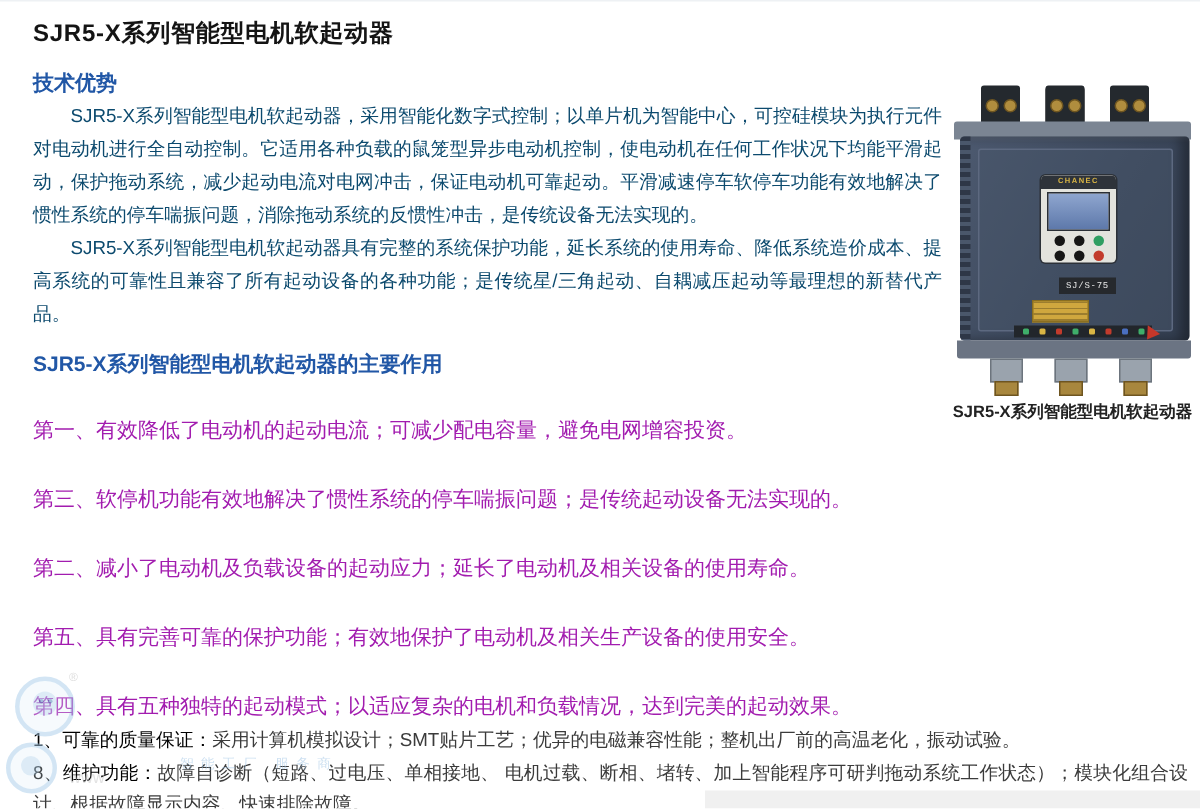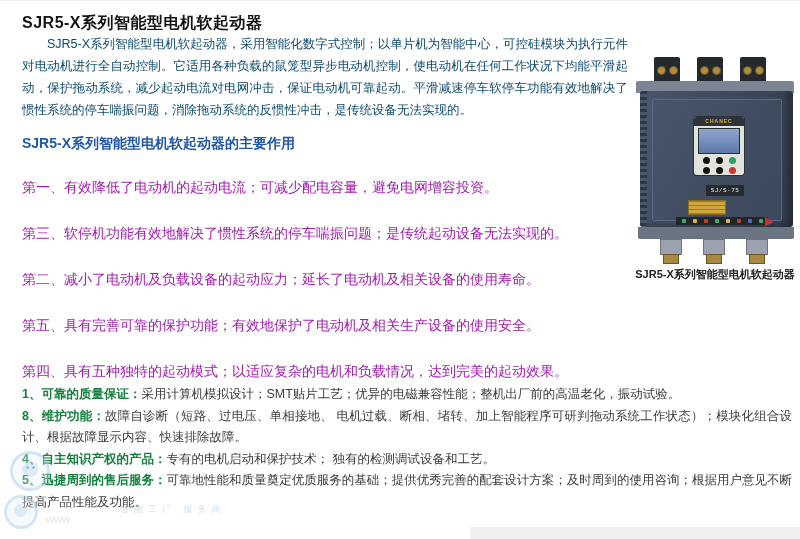--- a/index.html
+++ b/index.html
@@ -22,21 +22,21 @@
     margin:13px 0 2px 0;font-size:14px;line-height:18px;font-weight:700;color:#2157a6;
   }
   .para{
     margin:0;max-width:606px;font-size:12.5px;line-height:22px;
     text-indent:2em;text-align:justify;color:#0c4a6e;
   }
   .roles{margin:2px 0 0 0;padding:0;list-style:none;}
   .roles li{font-size:14px;line-height:22px;white-space:nowrap;color:#a21caf;margin-top:24px;}
   .features{margin:2px 0 0 0;}
   .features p{margin:0;font-size:12.5px;line-height:21.5px;max-width:770px;text-align:justify;}
-  .feat-label{color:#15803d;font-weight:700;}
+  .feat-label{color:#000000;font-weight:400;}
   
   .figure{position:absolute;left:630px;top:52px;width:170px;height:232px;}
   .term{position:absolute;top:4px;width:26px;height:26px;background:#24292e;border-radius:2px;
         display:flex;align-items:center;justify-content:center;gap:3px;box-shadow:0 1px 0 #111;}
   .term .bolt{width:7px;height:7px;border-radius:50%;background:#b08d3e;border:1px solid #6e5520;}
   .topcap{position:absolute;left:6px;top:28px;width:158px;height:12px;background:#7b8593;border-radius:2px 2px 0 0;}
   .body-shell{position:absolute;left:10px;top:38px;width:153px;height:136px;border-radius:3px;
         background:linear-gradient(120deg,#4d5a70 0%,#3c485c 55%,#333e50 100%);
         box-shadow:inset -6px 0 8px rgba(0,0,0,.35), inset 2px 2px 3px rgba(255,255,255,.08);}
   .fins{position:absolute;left:10px;top:38px;width:7px;height:136px;
@@ -80,21 +80,23 @@
   .gray-bar{position:absolute;left:470px;top:526px;width:330px;height:13px;background:#f0f0f0;}
 </style>
 </head>
 <body>
 
 <div class="page">
 
   <div class="content">
     <h1 class="title">SJR5-X系列智能型电机软起动器</h1>
 
+    <h2 class="h-blue">技术优势</h2>
     <p class="para">SJR5-X系列智能型电机软起动器，采用智能化数字式控制；以单片机为智能中心，可控硅模块为执行元件对电动机进行全自动控制。它适用各种负载的鼠笼型异步电动机控制，使电动机在任何工作状况下均能平滑起动，保护拖动系统，减少起动电流对电网冲击，保证电动机可靠起动。平滑减速停车软停车功能有效地解决了惯性系统的停车喘振问题，消除拖动系统的反惯性冲击，是传统设备无法实现的。</p>
+    <p class="para">SJR5-X系列智能型电机软起动器具有完整的系统保护功能，延长系统的使用寿命、降低系统造价成本、提高系统的可靠性且兼容了所有起动设备的各种功能；是传统星/三角起动、自耦减压起动等最理想的新替代产品。</p>
 
     <h2 class="h-blue">SJR5-X系列智能型电机软起动器的主要作用</h2>
     <ul class="roles">
       <li>第一、有效降低了电动机的起动电流；可减少配电容量，避免电网增容投资。</li>
       <li>第三、软停机功能有效地解决了惯性系统的停车喘振问题；是传统起动设备无法实现的。</li>
       <li>第二、减小了电动机及负载设备的起动应力；延长了电动机及相关设备的使用寿命。</li>
       <li>第五、具有完善可靠的保护功能；有效地保护了电动机及相关生产设备的使用安全。</li>
       <li>第四、具有五种独特的起动模式；以适应复杂的电机和负载情况，达到完美的起动效果。</li>
     </ul>
 

